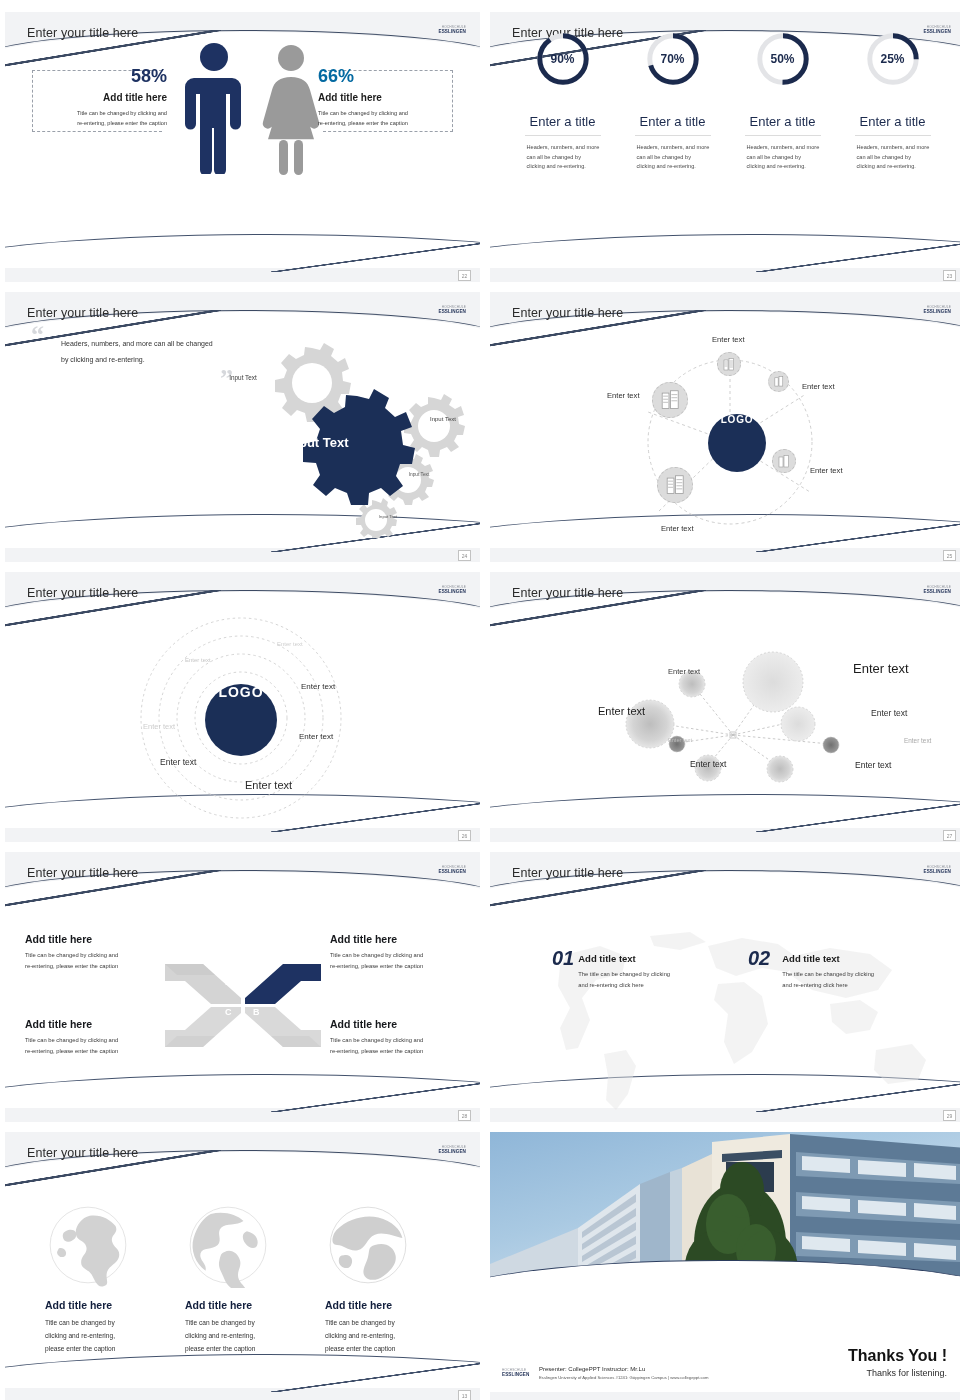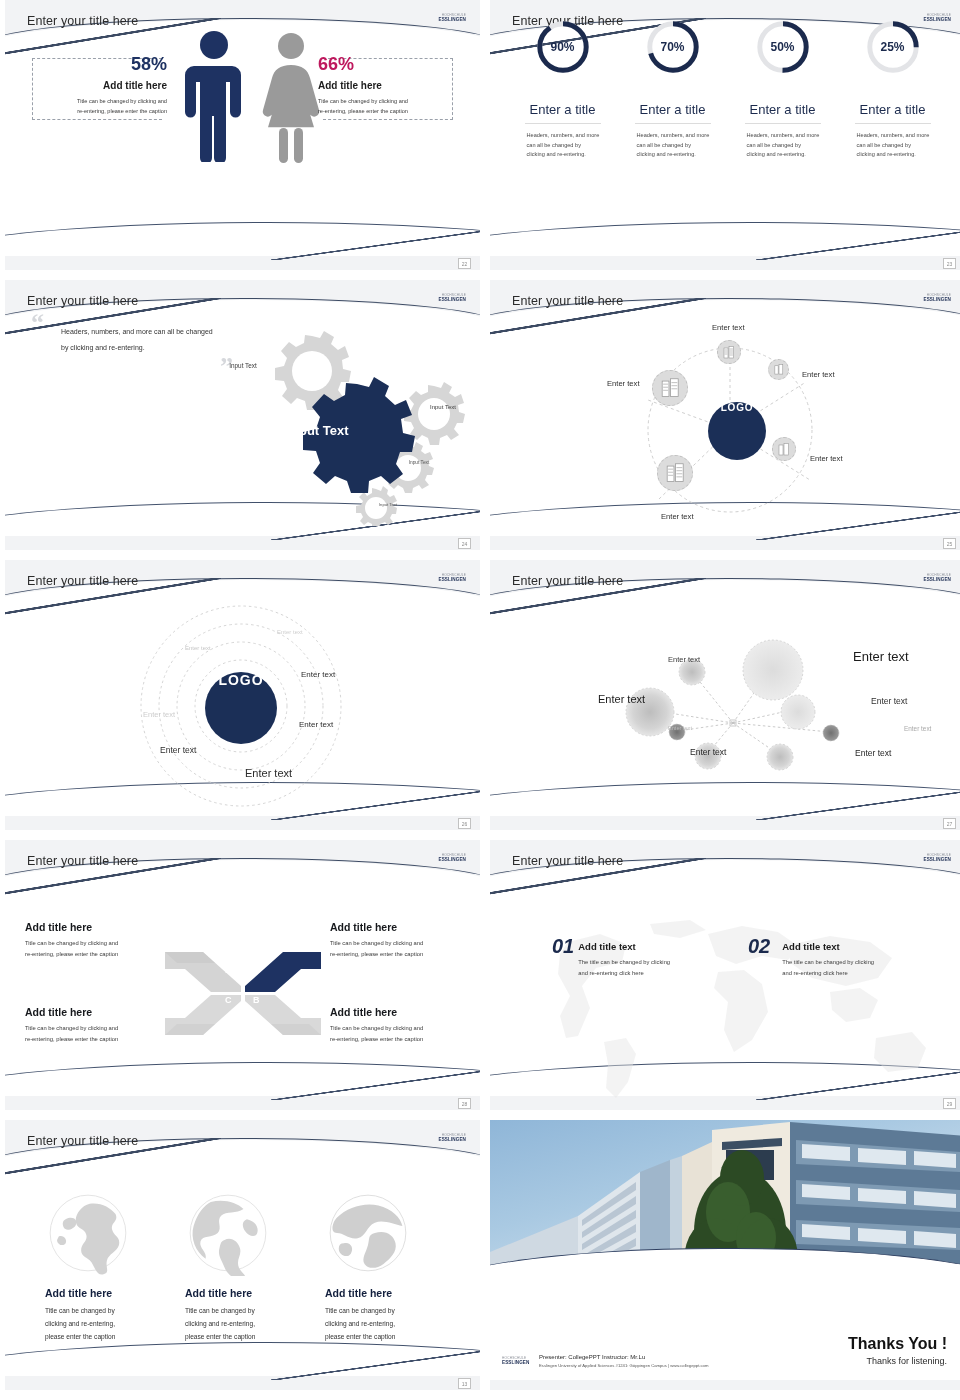--- a/index.html
+++ b/index.html
@@ -1,20 +1,20 @@
 <!DOCTYPE html>
 <html><head>
 <meta charset="utf-8">
 <style>
   * { margin:0; padding:0; box-sizing:border-box; }
   html,body { width:960px; height:1400px; background:#ffffff;
     font-family:"Liberation Sans", sans-serif; }
   .deck { position:relative; width:960px; height:1120px; display:grid;
           grid-template-columns:475px 475px; grid-template-rows:repeat(5, 270px);
-          column-gap:10px; row-gap:10px; padding:0 5px; }
+          column-gap:10px; row-gap:10px; padding:12px 5px; }
   .slide { position:relative; width:475px; height:270px; background:#fff;
            overflow:hidden; }
 
   
   .hdr-bg { position:absolute; left:0; top:0; width:100%; height:100%;
             background:#f2f3f5; }
   .hdr-white { position:absolute; left:-6%; top:20px; width:112%; height:300px;
             background:#ffffff; border-radius:50% / 30px; }
   .curve-top { position:absolute; left:-6%; top:18px; width:112%; height:300px;
             border-top:1.6px solid #3c4a63; border-radius:50% / 30px;
@@ -130,21 +130,21 @@
         <rect x="36" y="96" width="9" height="35" rx="4.5" fill="#9a9a9a"></rect>
       </svg>
 
       <div style="position:absolute;left:42px;top:44px;width:120px;text-align:right;">
         <div class="pct" style="color:#1e3262;">58%</div>
         <div class="addt" style="margin-top:5px;">Add title here</div>
         <div class="capt" style="margin-top:5px;">Title can be changed by clicking and</div>
         <div class="capt">re-entering, please enter the caption</div>
       </div>
       <div style="position:absolute;left:313px;top:44px;width:128px;text-align:left;">
-        <div class="pct" style="color:#be185d;">66%</div>
+        <div class="pct" style="color:#0369a1;">66%</div>
         <div class="addt" style="margin-top:5px;">Add title here</div>
         <div class="capt" style="margin-top:5px;">Title can be changed by clicking and</div>
         <div class="capt">re-entering, please enter the caption</div>
       </div>
     </div>
   </div>
 
   <div class="slide">
     <div class="hdr-bg"></div>
     <div class="hdr-white"></div>

